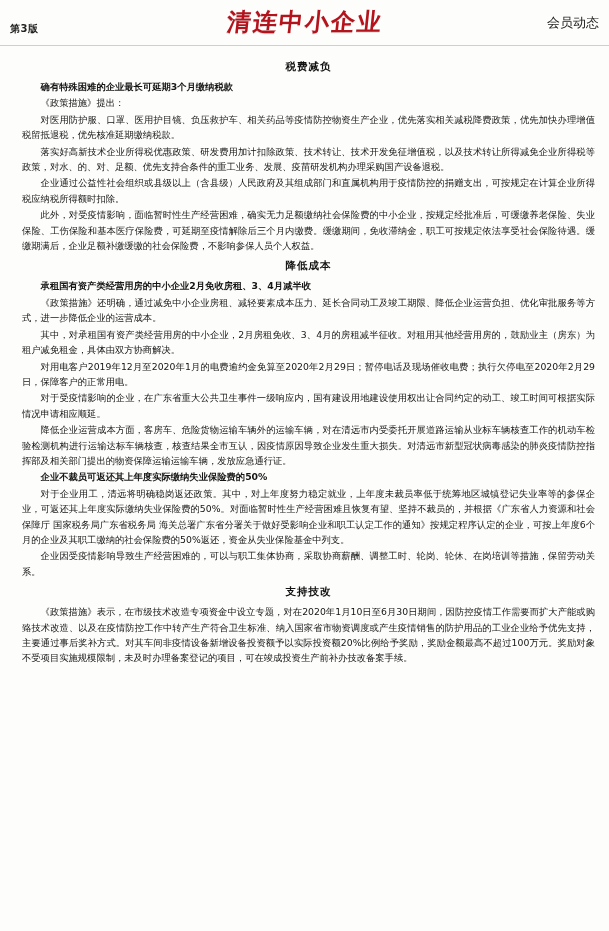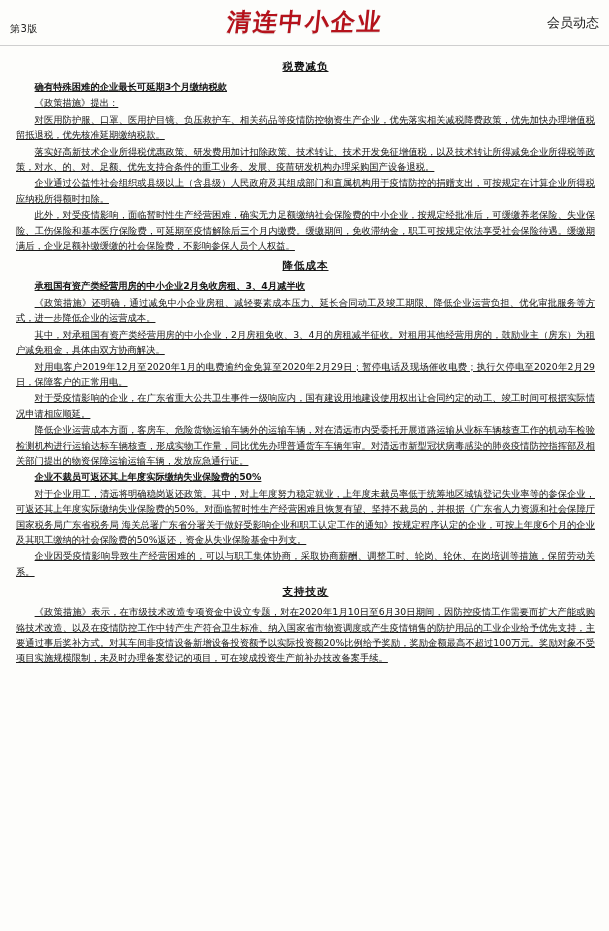--- a/index.html
+++ b/index.html
@@ -29,21 +29,21 @@
     display: flex;
     align-items: center;
     padding: 0 10px;
     box-sizing: border-box;
   }
   .masthead-left {
     font-size: 10px;
     color: #222;
     letter-spacing: 0.5px;
     white-space: nowrap;
-    font-weight: normal;
+    font-weight: bold;
     margin-top: 13px;
   }
   .masthead-center {
     position: absolute;
     left: 0;
     right: 0;
     top: 6px;
     text-align: center;
     pointer-events: none;
   }
@@ -58,23 +58,22 @@
     text-shadow: 0 1px 0 rgba(0,0,0,0.12);
   }
   .masthead-right {
     margin-left: auto;
     font-size: 13px;
     color: #222;
     white-space: nowrap;
   }
   
   .content {
-    padding: 8px 14px 6px 16px;
+    padding: 8px 14px 6px 22px;
     box-sizing: border-box;
-    text-decoration: underline;
   }
   .sec-title {
     text-align: center;
     font-size: 10.5px;
     font-weight: bold;
     color: #111;
     margin: 6px 0 5px 0;
     letter-spacing: 1px;
   }
   p.para {
@@ -115,21 +114,21 @@
     <p class="para">落实好高新技术企业所得税优惠政策、研发费用加计扣除政策、技术转让、技术开发免征增值税，以及技术转让所得减免企业所得税等政策，对水、的、对、足额、优先支持合条件的重工业务、发展、疫苗研发机构办理采购国产设备退税。</p>
     <p class="para">企业通过公益性社会组织或县级以上（含县级）人民政府及其组成部门和直属机构用于疫情防控的捐赠支出，可按规定在计算企业所得税应纳税所得额时扣除。</p>
     <p class="para">此外，对受疫情影响，面临暂时性生产经营困难，确实无力足额缴纳社会保险费的中小企业，按规定经批准后，可缓缴养老保险、失业保险、工伤保险和基本医疗保险费，可延期至疫情解除后三个月内缴费。缓缴期间，免收滞纳金，职工可按规定依法享受社会保险待遇。缓缴期满后，企业足额补缴缓缴的社会保险费，不影响参保人员个人权益。</p>
 
     <div class="sec-title">降低成本</div>
     <p class="para bold">承租国有资产类经营用房的中小企业2月免收房租、3、4月减半收</p>
     <p class="para">《政策措施》还明确，通过减免中小企业房租、减轻要素成本压力、延长合同动工及竣工期限、降低企业运营负担、优化审批服务等方式，进一步降低企业的运营成本。</p>
     <p class="para">其中，对承租国有资产类经营用房的中小企业，2月房租免收、3、4月的房租减半征收。对租用其他经营用房的，鼓励业主（房东）为租户减免租金，具体由双方协商解决。</p>
     <p class="para">对用电客户2019年12月至2020年1月的电费逾约金免算至2020年2月29日；暂停电话及现场催收电费；执行欠停电至2020年2月29日，保障客户的正常用电。</p>
     <p class="para">对于受疫情影响的企业，在广东省重大公共卫生事件一级响应内，国有建设用地建设使用权出让合同约定的动工、竣工时间可根据实际情况申请相应顺延。</p>
-    <p class="para">降低企业运营成本方面，客房车、危险货物运输车辆外的运输车辆，对在清远市内受委托开展道路运输从业标车辆核查工作的机动车检验检测机构进行运输达标车辆核查，形成实物工作量，同比优先办理普通货车车辆年审。对清远市新型冠状病毒感染的肺炎疫情防控指挥部及相关部门提出的物资保障运输运输车辆，发放应急通行证。</p>
+    <p class="para">降低企业运营成本方面，客房车、危险货物运输车辆外的运输车辆，对在清远市内受委托开展道路运输从业标车辆核查工作的机动车检验检测机构进行运输达标车辆核查，核查结果全市互认，因疫情原因导致企业发生重大损失。对清远市新型冠状病毒感染的肺炎疫情防控指挥部及相关部门提出的物资保障运输运输车辆，发放应急通行证。</p>
 
     <p class="para bold">企业不裁员可返还其上年度实际缴纳失业保险费的50%</p>
     <p class="para">对于企业用工，清远将明确稳岗返还政策。其中，对上年度努力稳定就业，上年度未裁员率低于统筹地区城镇登记失业率等的参保企业，可返还其上年度实际缴纳失业保险费的50%。对面临暂时性生产经营困难且恢复有望、坚持不裁员的，并根据《广东省人力资源和社会保障厅 国家税务局广东省税务局 海关总署广东省分署关于做好受影响企业和职工认定工作的通知》按规定程序认定的企业，可按上年度6个月的企业及其职工缴纳的社会保险费的50%返还，资金从失业保险基金中列支。</p>
     <p class="para">企业因受疫情影响导致生产经营困难的，可以与职工集体协商，采取协商薪酬、调整工时、轮岗、轮休、在岗培训等措施，保留劳动关系。</p>
 
     <div class="sec-title">支持技改</div>
     <p class="para">《政策措施》表示，在市级技术改造专项资金中设立专题，对在2020年1月10日至6月30日期间，因防控疫情工作需要而扩大产能或购臵技术改造、以及在疫情防控工作中转产生产符合卫生标准、纳入国家省市物资调度或产生疫情销售的防护用品的工业企业给予优先支持，主要通过事后奖补方式。对其车间非疫情设备新增设备投资额予以实际投资额20%比例给予奖励，奖励金额最高不超过100万元。奖励对象不受项目实施规模限制，未及时办理备案登记的项目，可在竣成投资生产前补办技改备案手续。</p>
 
     <div class="footer-space"></div>
   </div>

